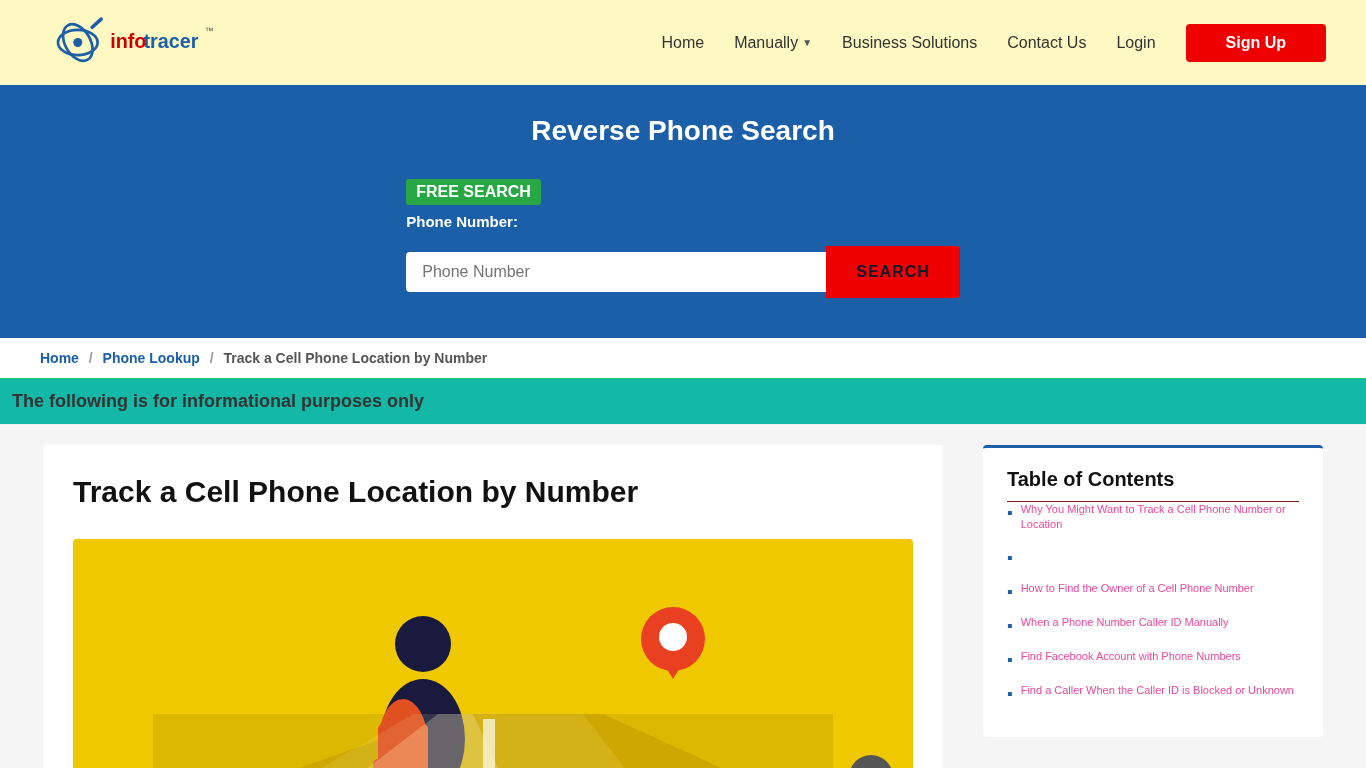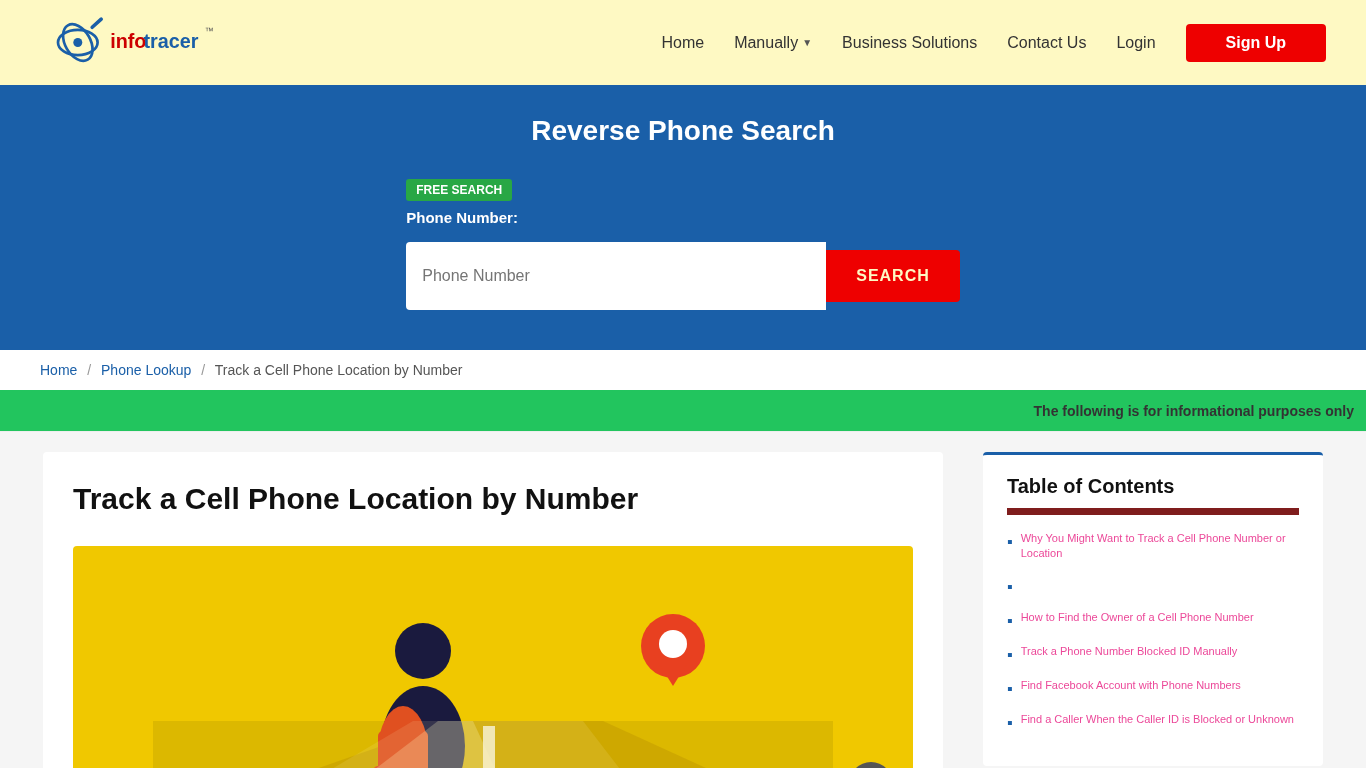--- a/index.html
+++ b/index.html
@@ -73,85 +73,86 @@
       font-weight: bold;
       margin-bottom: 32px;
     }
     .search-container {
       display: inline-block;
       text-align: left;
     }
     .free-search-badge {
       background: #28a745;
       color: #fff;
-      font-size: 12px;
+      font-size: 16px;
       font-weight: bold;
       padding: 4px 10px;
       border-radius: 3px;
       display: inline-block;
       margin-bottom: 8px;
     }
     .phone-label {
       color: #fff;
       font-size: 15px;
       font-weight: bold;
       display: block;
       margin-bottom: 16px;
     }
     .search-row {
       display: flex;
       align-items: center;
       gap: 0;
     }
     .search-input {
       width: 420px;
-      height: 68px;
+      height: 40px;
       padding: 0 16px;
       font-size: 16px;
       border: none;
       border-radius: 4px 0 0 4px;
       outline: none;
       color: #999;
     }
     .search-btn {
       background: #e00;
-      color: #fef9c3;
+      color: #0f172a;
       border: none;
       height: 52px;
       padding: 0 30px;
       font-size: 16px;
       font-weight: bold;
       letter-spacing: 1px;
       cursor: pointer;
       border-radius: 0 4px 4px 0;
     }
 
     
     .breadcrumb {
       background: #fff;
       padding: 12px 40px;
       font-size: 14px;
       color: #555;
       border-bottom: 1px solid #22c55e;
+      font-weight: bold;
     }
     .breadcrumb a {
       color: #1a5fa8;
       text-decoration: none;
     }
     .breadcrumb-sep {
       margin: 0 6px;
       color: #999;
     }
 
     
     .info-bar {
-      background: #22c55e;
-      text-align: right;
+      background: #14b8a6;
+      text-align: left;
       padding: 12px;
-      font-size: 14px;
+      font-size: 18px;
       font-weight: bold;
       color: #333;
       border-bottom: 1px solid #eee;
     }
 
     
     .main-wrapper {
       background: #f5f5f5;
       padding: 20px 40px;
     }
@@ -213,23 +214,22 @@
     .toc-box {
       background: #fff;
       border-radius: 4px;
       padding: 20px 24px;
       border-top: 3px solid #1a5fa8;
     }
     .toc-title {
       font-size: 20px;
       font-weight: bold;
       color: #111;
-      margin-bottom: 16px;
       padding-bottom: 10px;
-      border-bottom: 7px solid #7f1d1d;
+      border-bottom: 1px solid #7f1d1d;
     }
     .toc-list {
       list-style: none;
       padding: 0;
     }
     .toc-item {
       display: flex;
       align-items: flex-start;
       gap: 8px;
       margin-bottom: 14px;
@@ -360,21 +360,21 @@
     </li>
             <li class="toc-item">
       <span class="toc-bullet">▪</span>
     </li>
             <li class="toc-item">
       <span class="toc-bullet">▪</span>
       <a class="toc-link" href="#">How to Find the Owner of a Cell Phone Number</a>
     </li>
             <li class="toc-item">
       <span class="toc-bullet">▪</span>
-      <a class="toc-link" href="#">Track a Phone Number Blocked ID Manually</a>
+      <a class="toc-link" href="#">When a Phone Number Caller ID Manually</a>
     </li>
             <li class="toc-item">
       <span class="toc-bullet">▪</span>
       <a class="toc-link" href="#">Find Facebook Account with Phone Numbers</a>
     </li>
             <li class="toc-item">
       <span class="toc-bullet">▪</span>
       <a class="toc-link" href="#">Find a Caller When the Caller ID is Blocked or Unknown</a>
     </li>
           </ul>

